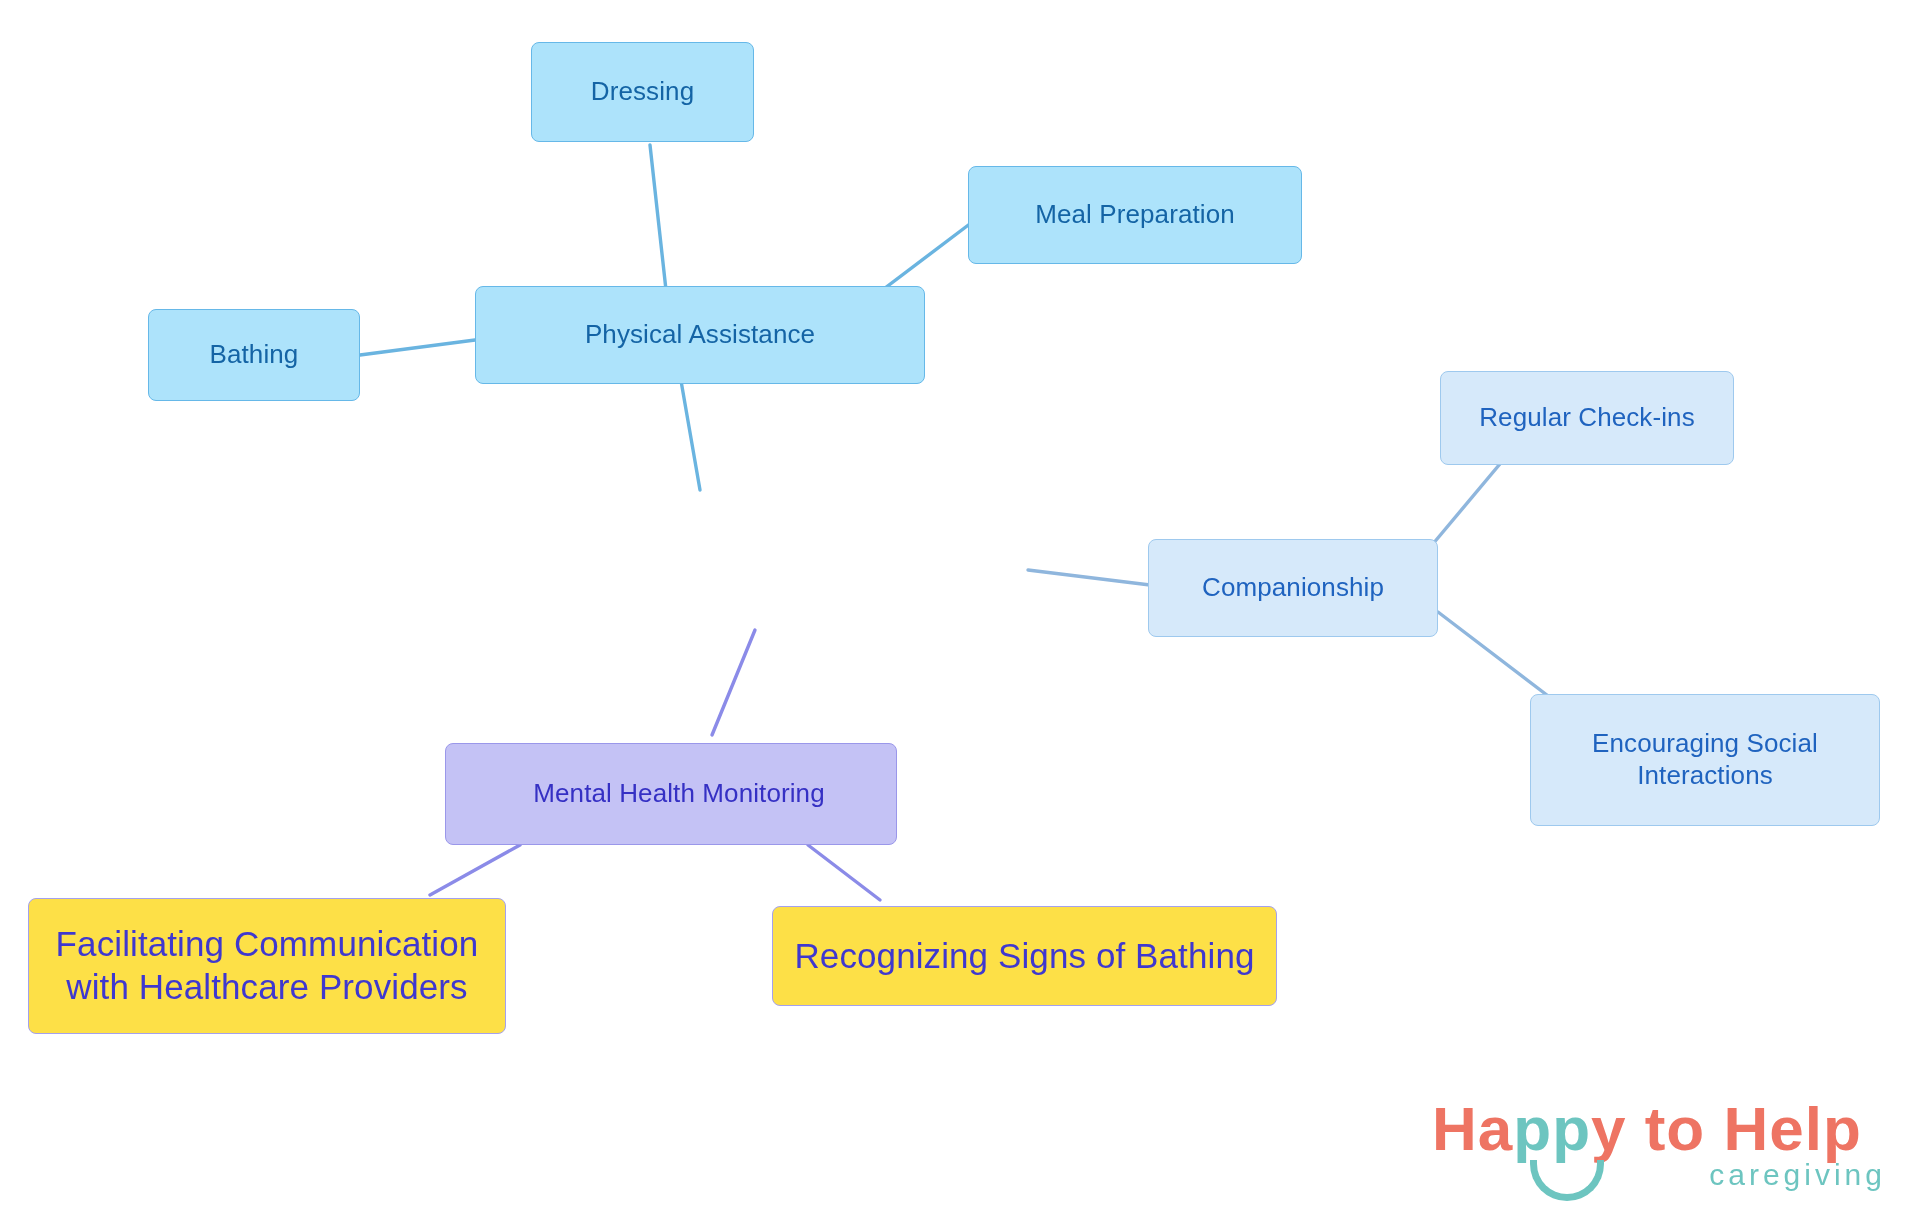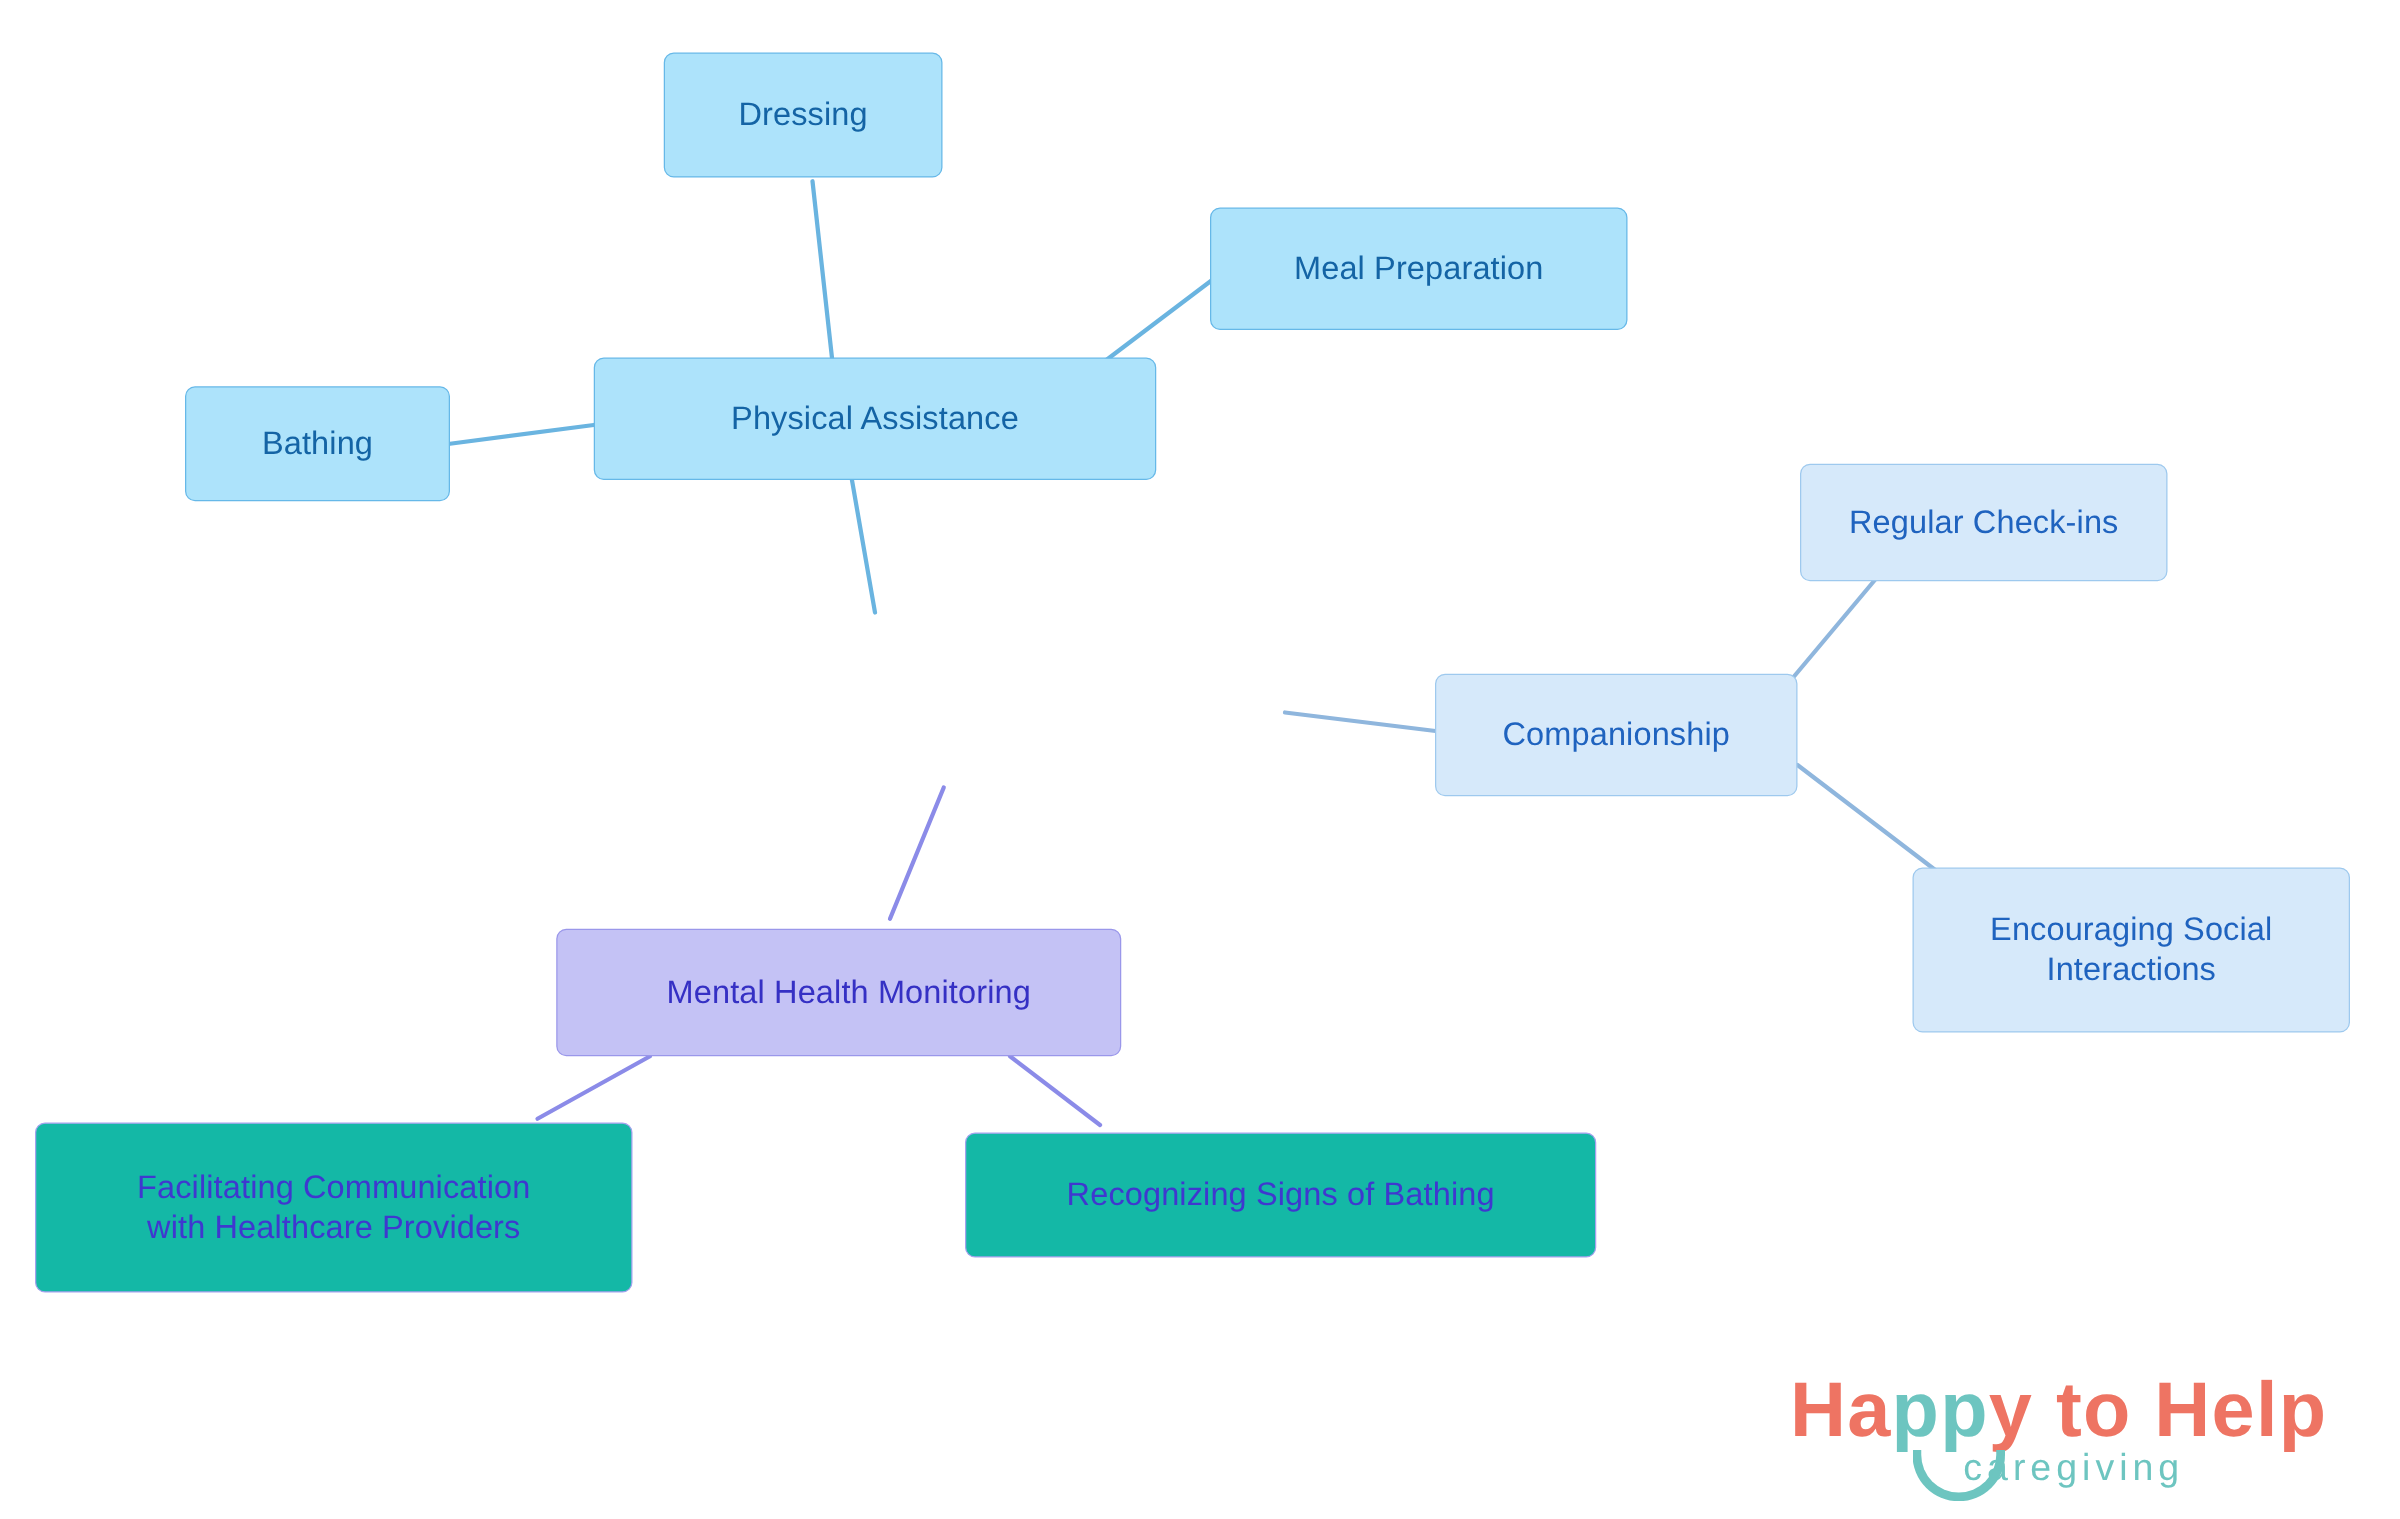--- a/index.html
+++ b/index.html
@@ -59,24 +59,24 @@
     color: #1f63bf;
     font-size: 26px;
   }
   .node-purple-strong {
     background: #c4c2f5;
     border: 1.6px solid #9a97ea;
     color: #3530c4;
     font-size: 26px;
   }
   .node-purple-soft {
-    background: #14b8a6;
+    background: #fde047;
     border: 1.6px solid #a4a1ee;
     color: #3f38cf;
-    font-size: 26px;
+    font-size: 35px;
   }
   
   #logo {
     position: absolute;
     left: 1432px;
     top: 1098px;
     width: 460px;
     height: 108px;
   }
   .logo-main {
@@ -87,21 +87,21 @@
     font-weight: bold;
     letter-spacing: 1px;
     white-space: nowrap;
     line-height: 1;
   }
   .logo-sub {
     position: absolute;
     left: 0;
     top: 62px;
     width: 460px;
-    text-align: center;
+    text-align: right;
     padding-right: 6px;
     box-sizing: border-box;
     font-size: 30px;
     letter-spacing: 4px;
     line-height: 1;
     white-space: nowrap;
   }
   .smile {
     position: absolute;
     left: 98px;

